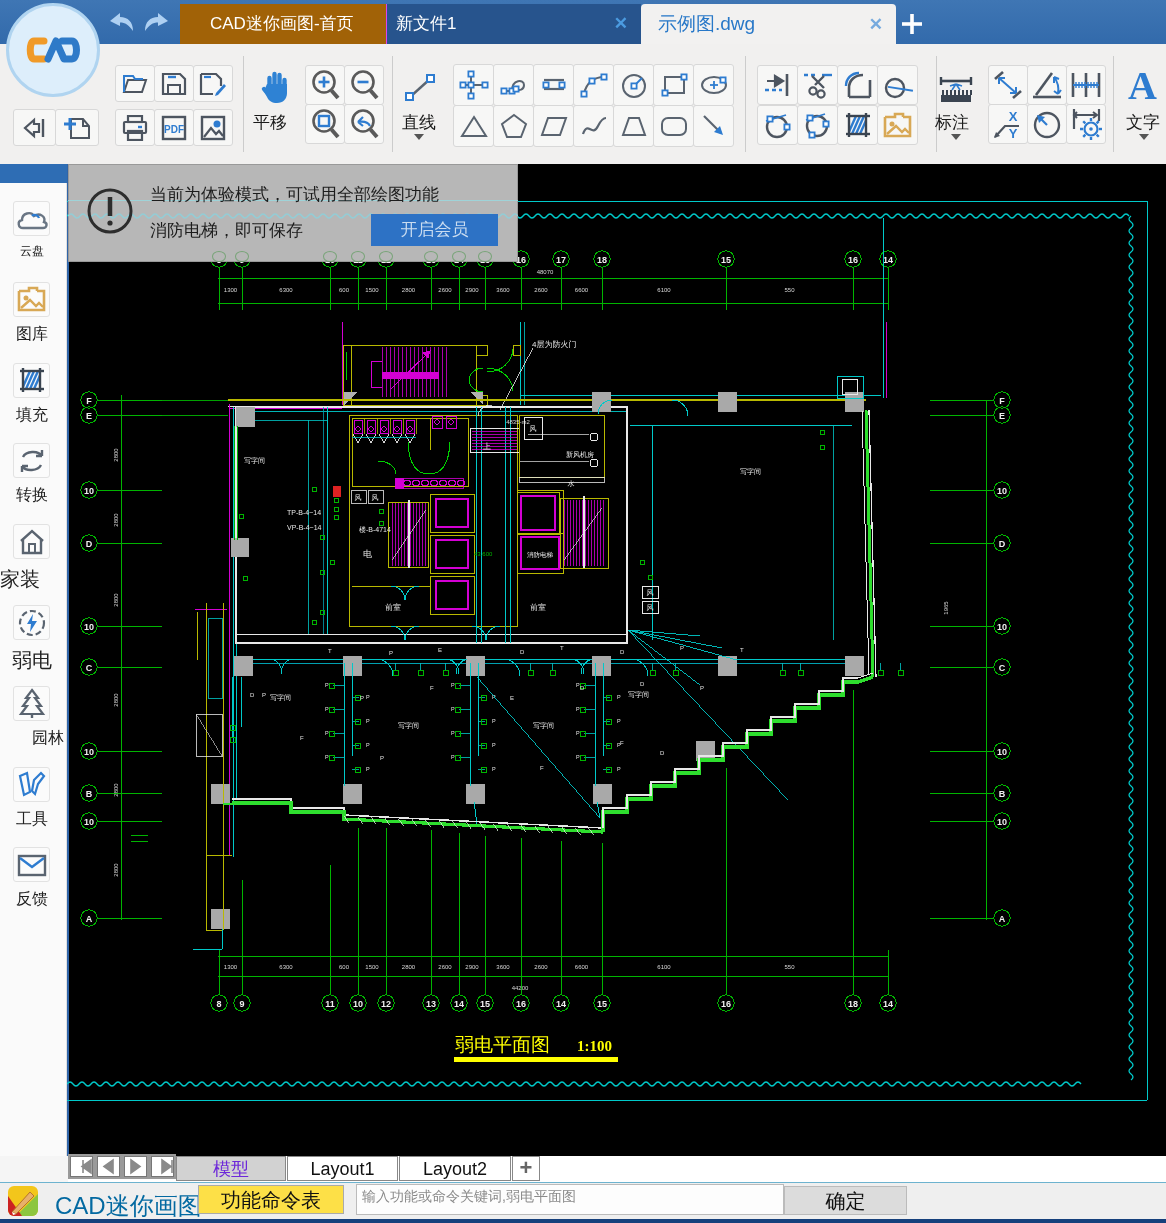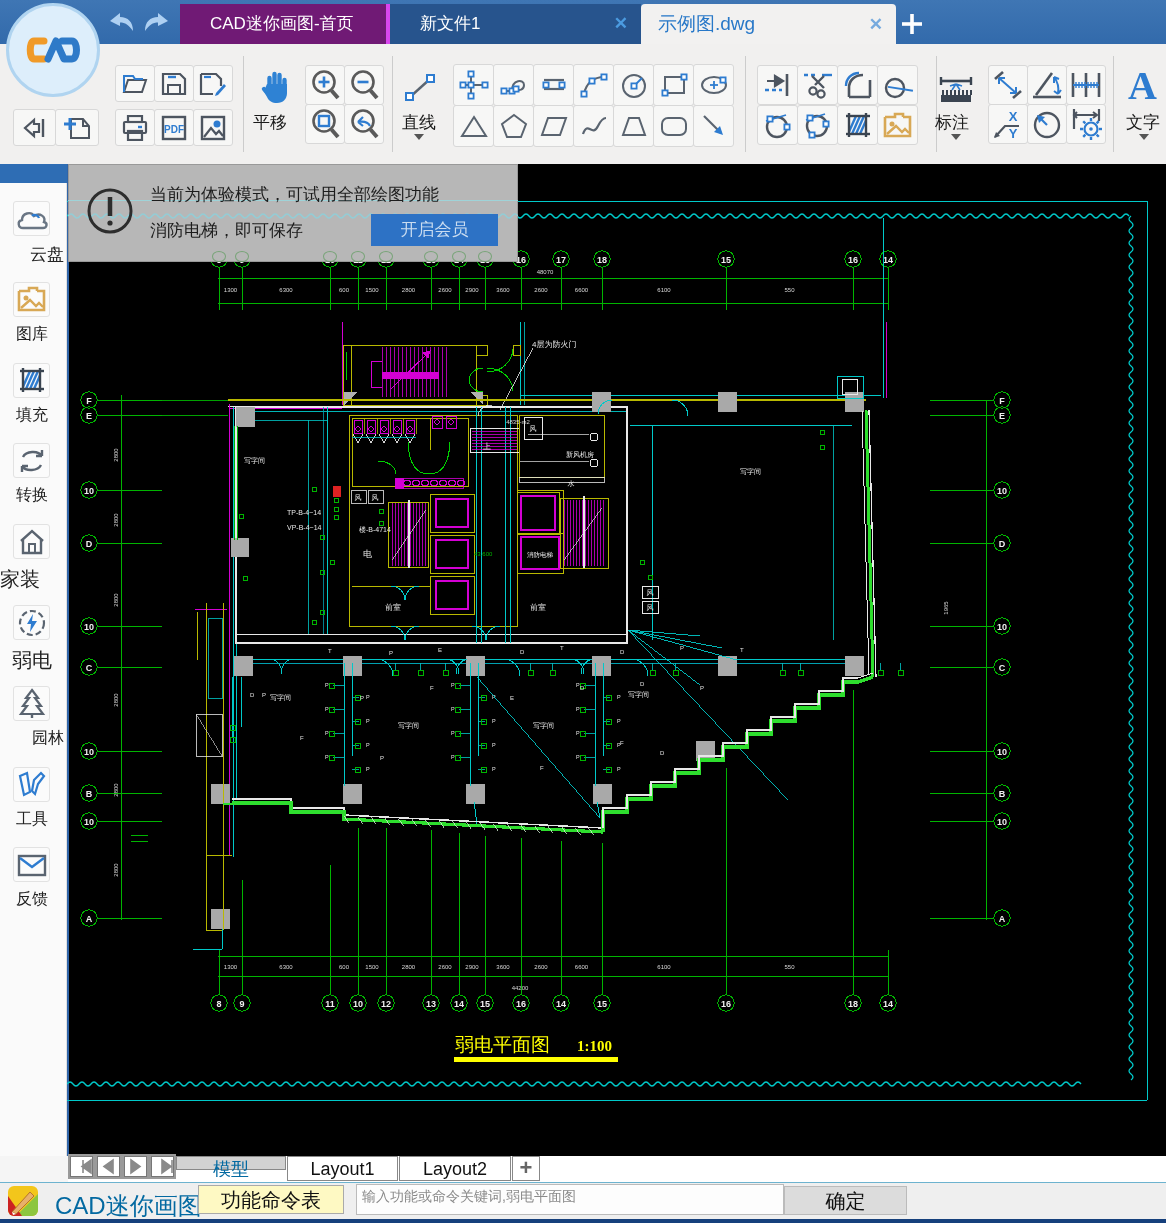--- a/index.html
+++ b/index.html
@@ -1,19 +1,19 @@
 <!DOCTYPE html>
 <html><head><meta charset="utf-8"><style>
 *{margin:0;padding:0;box-sizing:border-box}
 body{width:1166px;height:1223px;position:relative;font-family:"Liberation Sans",sans-serif;overflow:hidden;background:#f1f0ef}
 .abs{position:absolute}
 </style></head><body>
 <div class="abs" style="left:0;top:0;width:1166px;height:44px;background:linear-gradient(#3f76b4,#326aab)"></div>
-<div class="abs" style="left:180px;top:4px;width:206px;height:40px;background:#701a75;color:#fff;font-size:17px;line-height:40px;padding-left:30px">CAD迷你画图-首页</div>
-<div class="abs" style="left:386px;top:4px;width:255px;height:40px;background:#27548d;border-left:4px solid #d946ef;color:#fff;font-size:17px;line-height:40px;padding-left:30px">新文件1<span style="position:absolute;right:13px;top:0;color:#4b9be0;font-size:17px;font-weight:bold">✕</span></div>
+<div class="abs" style="left:180px;top:4px;width:206px;height:40px;background:#a16207;color:#fff;font-size:17px;line-height:40px;padding-left:30px">CAD迷你画图-首页</div>
+<div class="abs" style="left:386px;top:4px;width:255px;height:40px;background:#27548d;border-left:1px solid #d946ef;color:#fff;font-size:17px;line-height:40px;padding-left:9px">新文件1<span style="position:absolute;right:13px;top:0;color:#4b9be0;font-size:17px;font-weight:bold">✕</span></div>
 <div class="abs" style="left:641px;top:4px;width:255px;height:40px;background:#f2f1f0;border-radius:4px 4px 0 0;color:#2878c8;font-size:19px;line-height:40px;padding-left:17px">示例图.dwg<span style="position:absolute;right:13px;top:1px;color:#76aade;font-size:17px;font-weight:bold">✕</span></div>
 <div class="abs" style="left:898px;top:10px"><svg width="28" height="28" viewBox="0 0 28 28">
       <line x1="14" y1="4" x2="14" y2="24" stroke="#fff" stroke-width="3.6"></line>
       <line x1="4" y1="14" x2="24" y2="14" stroke="#fff" stroke-width="3.6"></line>
     </svg></div>
 <div class="abs" style="left:107px;top:13px"><svg width="64" height="20" viewBox="0 0 64 20">
       <path d="M3,8 L13,0 V4 C21,4 26,9 26,18 C22,12 18,9.5 13,9.5 V13 Z" fill="#aed0f2"></path>
       <path d="M61,8 L51,0 V4 C43,4 38,9 38,18 C42,12 46,9.5 51,9.5 V13 Z" fill="#aed0f2"></path>
     </svg></div>
 <div class="abs" style="left:0;top:44px;width:1166px;height:120px;background:#f1f0ef"></div>
@@ -374,21 +374,21 @@
       <path d="M26,24 L34,6 L42,24 H50 C56,24 56,6 50,6 H40" fill="none" stroke="#2e7ac8" stroke-width="7" stroke-linejoin="round" stroke-linecap="round"></path>
     </svg></div>
 <div class="abs" style="left:0;top:164px;width:67px;height:992px;background:#fafafa;border-right:1px solid #e0e0e0"></div>
 <div class="abs" style="left:0;top:164px;width:67px;height:19px;background:#2e6db4"></div>
 <div style="position:absolute;left:13px;top:201.0px;width:37px;height:35px;border:1px solid #e2e2e2;background:#fbfbfb;border-radius:3px;display:flex;align-items:center;justify-content:center;box-sizing:border-box">
     <svg width="34" height="26" viewBox="0 0 34 26">
       <path d="M8,22 C3,22 2,15 7,14 C7,7 16,5 19,10 C25,6 31,11 29,16 C33,17 32,22 28,22 Z" fill="none" stroke="#6a7684" stroke-width="2.4"></path>
       <path d="M17,10 C19,8 23,9 24,12" fill="none" stroke="#2e7cd0" stroke-width="2.2"></path>
     </svg>
   </div>
-<div class="abs" style="left:0;top:243.0px;width:64px;text-align:right;font-size:17px;color:#222">云盘</div>
+<div class="abs" style="left:0;top:243.0px;width:64px;text-align:center;font-size:12px;color:#222">云盘</div>
 <div style="position:absolute;left:13px;top:281.8px;width:37px;height:35px;border:1px solid #e2e2e2;background:#fbfbfb;border-radius:3px;display:flex;align-items:center;justify-content:center;box-sizing:border-box">
     <svg width="30" height="28" viewBox="0 0 30 28">
       <path d="M2,6 H12 V3 H20 V6 M2,6 V25 H27 V6 H20" fill="none" stroke="#d8a855" stroke-width="2.6"></path>
       <rect x="2" y="6" width="25" height="19" fill="none"></rect>
       <circle cx="9" cy="13" r="2.5" fill="#d8a855"></circle>
       <path d="M4,23 L13,15 L19,21 L22,18 L26,22" fill="none" stroke="#d8a855" stroke-width="2.4"></path>
     </svg>
   </div>
 <div class="abs" style="left:0;top:323.8px;width:64px;text-align:center;font-size:16px;color:#222">图库</div>
 <div style="position:absolute;left:13px;top:362.6px;width:37px;height:35px;border:1px solid #e2e2e2;background:#fbfbfb;border-radius:3px;display:flex;align-items:center;justify-content:center;box-sizing:border-box">
@@ -1105,36 +1105,36 @@
     </svg></div>
 <div class="abs" style="left:97px;top:1156px;width:23px;height:21px;background:#fff;border:1px solid #777"><svg width="21" height="19" viewBox="2 2 21 19">
       <path d="M8,11.5 L17,5 V18 Z" fill="#8a8a8a" stroke="#8a8a8a" stroke-width="1.6"></path>
     </svg></div>
 <div class="abs" style="left:124px;top:1156px;width:23px;height:21px;background:#fff;border:1px solid #777"><svg width="21" height="19" viewBox="2 2 21 19">
       <path d="M8,5 L17,11.5 L8,18 Z" fill="#8a8a8a" stroke="#8a8a8a" stroke-width="1.6"></path>
     </svg></div>
 <div class="abs" style="left:151px;top:1156px;width:23px;height:21px;background:#fff;border:1px solid #777"><svg width="21" height="19" viewBox="2 2 21 19">
       <path d="M12,5 L21,11.5 L12,18 Z M22,5 V18" fill="#8a8a8a" stroke="#8a8a8a" stroke-width="1.6"></path>
     </svg></div>
-<div class="abs" style="left:176px;top:1156px;width:110px;height:14px;background:#d2d2d2;border:1px solid #888;color:#0369a1;font-size:18px;text-align:center;line-height:24px">模型</div>
+<div class="abs" style="left:176px;top:1156px;width:110px;height:25px;background:#d2d2d2;border:1px solid #888;color:#6d28d9;font-size:18px;text-align:center;line-height:24px">模型</div>
 <div class="abs" style="left:287px;top:1156px;width:111px;height:25px;background:#fff;border:1px solid #888;color:#111;font-size:18px;text-align:center;line-height:24px">Layout1</div>
 <div class="abs" style="left:399px;top:1156px;width:112px;height:25px;background:#fff;border:1px solid #888;color:#111;font-size:18px;text-align:center;line-height:24px">Layout2</div>
 <div class="abs" style="left:512px;top:1156px;width:28px;height:25px;background:#fff;border:1px solid #888;color:#666;font-size:22px;text-align:center;line-height:22px;font-weight:bold">+</div>
 <div class="abs" style="left:0;top:1182px;width:1166px;height:37px;background:#efefef;border-top:1px solid #6db3cf"></div>
 <div class="abs" style="left:0;top:1219px;width:1166px;height:4px;background:#16407c"></div>
 <svg class="abs" style="left:8px;top:1186px" width="30" height="30" viewBox="0 0 30 30">
     <defs>
       <clipPath id="rr">
         <rect x="0" y="0" width="30" height="30" rx="6"></rect>
       </clipPath>
     </defs>
     <g clip-path="url(#rr)">
       <rect width="30" height="30" fill="#f3c61b"></rect>
       <path d="M30,8 V30 H8 Z" fill="#8cc63f"></path>
       <path d="M0,10 V30 H14 Z" fill="#cc2222"></path>
       <path d="M4,26 L22,6 L26,10 L8,28 Z" fill="#e8b06a" stroke="#b5742c" stroke-width="1"></path>
       <path d="M4,26 L8,28 L5,29 Z" fill="#fff"></path>
     </g>
   </svg>
 <div class="abs" style="left:55px;top:1190px;font-size:24px;color:#0369a1">CAD迷你画图</div>
-<div class="abs" style="left:198px;top:1185px;width:146px;height:29px;background:#fef9c3;border:1px solid #aaa;font-size:20px;color:#111;text-align:center;line-height:28px">功能命令表</div>
+<div class="abs" style="left:198px;top:1185px;width:146px;height:29px;background:#fde047;border:1px solid #aaa;font-size:20px;color:#111;text-align:center;line-height:28px">功能命令表</div>
 <div class="abs" style="left:356px;top:1184px;width:428px;height:31px;background:#fdfdfd;border:1px solid #bbb"></div>
 <div class="abs" style="left:362px;top:1188px;font-size:14px;color:#8a8a8a">输入功能或命令关键词,弱电平面图</div>
 <div class="abs" style="left:784px;top:1186px;width:123px;height:29px;background:#dcdcdc;border:1px solid #bbb;font-size:20px;color:#111;text-align:center;line-height:28px">确定</div>
 </body></html>

